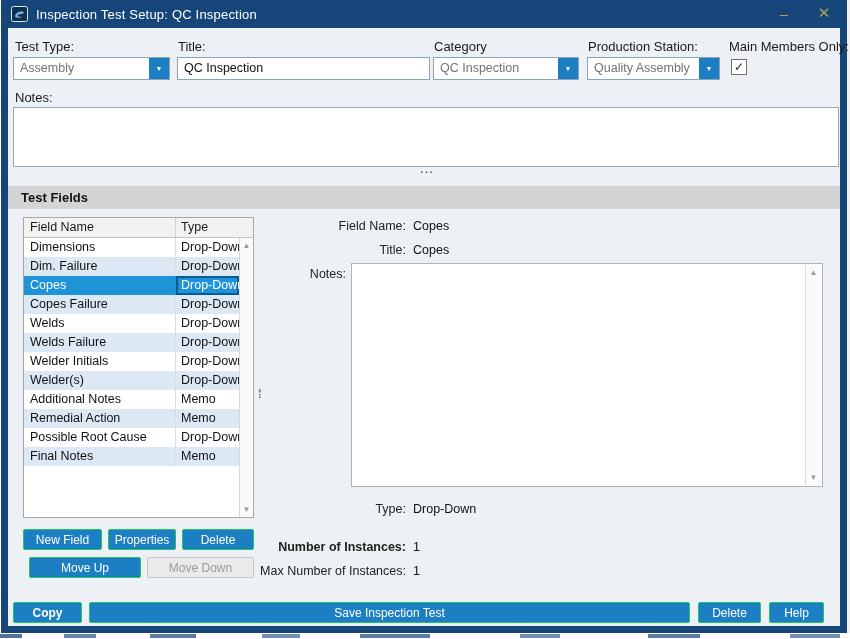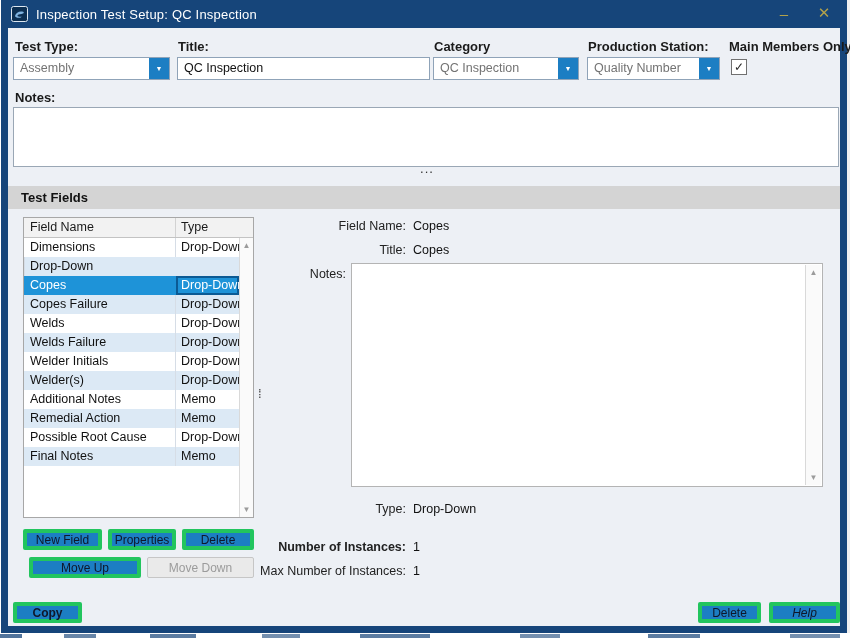--- a/index.html
+++ b/index.html
@@ -14,21 +14,21 @@
   .app-icon { width:17px; height:16px; margin-left:10px; flex:0 0 auto; }
   .title-text { color:#ffffff; font-size:13px; margin-left:8px; letter-spacing:.2px; }
   .caption-btn { position:absolute; top:0; width:34px; height:26px; display:flex; align-items:center; justify-content:center;
                  color:#b3a24a; font-size:15px; cursor:default; }
   .btn-min { right:46px; }
   .btn-close { right:6px; }
 
   .client { position:absolute; left:7px; top:28px; width:832px; height:598px; background:#edf0f5; }
 
   
-  .lbl { position:absolute; font-size:13px; color:#1a1a1a; white-space:nowrap;font-weight:bold; }
+  .lbl { position:absolute; font-size:13px; color:#1a1a1a; white-space:nowrap; }
   .combo { position:absolute; height:23px; background:#ffffff; border:1px solid #8fa3b8; display:flex; }
   .combo .val { flex:1; font-size:12.5px; color:#737373; padding:3px 0 0 6px; overflow:hidden; white-space:nowrap; }
   .combo .dd { width:21px; height:21px; background:#1c7ec3; color:#fff; display:flex; align-items:center; justify-content:center;
                font-size:7px; border-left:1px solid #fff; }
   .textinput { position:absolute; height:23px; background:#ffffff; border:1px solid #8fa3b8; font-size:12.5px; color:#111;
                padding:3px 0 0 6px; }
   .checkbox { position:absolute; width:16px; height:16px; background:#fff; border:1px solid #707070; display:flex;
               align-items:center; justify-content:center; font-size:12px; color:#2b2b2b; }
   .notesbox { position:absolute; left:5px; top:79px; width:826px; height:60px; background:#fff; border:1px solid #9aa7b5; }
   .hgrip { position:absolute; left:404px; top:138px; width:30px; text-align:center; font-size:13px; color:#333; letter-spacing:1px; line-height:6px; }
@@ -48,21 +48,21 @@
   .lrow .c1 { width:151px; padding:2px 0 0 6px; white-space:nowrap; overflow:hidden; }
   .lrow .c2 { width:64px; padding:2px 0 0 5px; border-left:1px solid #d6dde6; white-space:nowrap; }
   .lrow.sel { background:#1e93d8 !important; color:#ffffff; }
   .lrow.sel .c2 { border-left-color:#1e93d8; box-shadow:inset 0 0 0 2px #0b5a94; }
   .vscroll { position:absolute; right:0; top:0; width:14px; background:#fafafa; border-left:1px solid #d9d9d9; display:flex;
              flex-direction:column; justify-content:space-between; align-items:center; }
   .vscroll .arr { font-size:8px; color:#9b9b9b; padding:3px 0; }
   .list-vscroll { top:20px; height:279px; }
   .vgrip { position:absolute; left:250px; top:360px; font-size:13px; color:#444; line-height:11px; }
 
-  .btn { position:absolute; height:21px; background:#1c7ec3; border:4px solid #22c55e; border-radius:2px; color:#0f172a;
+  .btn { position:absolute; height:21px; background:#1c7ec3; border:1px solid #22c55e; border-radius:2px; color:#ffffff;
          font-size:12px; display:flex; align-items:center; justify-content:center; cursor:default; }
   .btn.disabled { background:#eaeaea; border:1px solid #c6c6c6; color:#9b9b9b; }
 
   
   .dlabel { position:absolute; width:220px; text-align:right; font-size:12.5px; color:#222; white-space:nowrap; }
   .dvalue { position:absolute; font-size:12.5px; color:#111; white-space:nowrap; }
   .dnotes { position:absolute; left:343px; top:235px; width:472px; height:224px; background:#fff; border:1px solid #b4b4b4; }
   .dnotes .vscroll { top:1px; height:220px; right:1px; width:16px; }
 
   
@@ -109,21 +109,21 @@
       <div class="textinput" style="left:169px; top:29px; width:253px;">QC Inspection</div>
 
       <div class="lbl" style="left:426px; top:11px;">Category</div>
       <div class="combo" style="left:425px; top:29px; width:146px;">
         <div class="val">QC Inspection</div>
         <div class="dd">▼</div>
       </div>
 
       <div class="lbl" style="left:580px; top:11px;">Production Station:</div>
       <div class="combo" style="left:579px; top:29px; width:133px;">
-        <div class="val">Quality Number</div>
+        <div class="val">Quality Assembly</div>
         <div class="dd">▼</div>
       </div>
 
       <div class="lbl" style="left:721px; top:11px;">Main Members Only:</div>
       <div class="checkbox" style="left:723px; top:31px;">
         <span>✓</span>
       </div>
 
       <div class="lbl" style="left:7px; top:62px;">Notes:</div>
       <div class="notesbox"></div>
@@ -138,20 +138,21 @@
           <div class="h1">Field Name</div>
           <div class="h2">Type</div>
           <div class="hsb"></div>
         </div>
         <div class="lrows">
           <div class="lrow">
               <div class="c1">Dimensions</div>
               <div class="c2">Drop-Down</div>
             </div>
           <div class="lrow">
+              <div class="c1">Dim. Failure</div>
               <div class="c2">Drop-Down</div>
             </div>
           <div class="lrow sel">
               <div class="c1">Copes</div>
               <div class="c2">Drop-Down</div>
             </div>
           <div class="lrow">
               <div class="c1">Copes Failure</div>
               <div class="c2">Drop-Down</div>
             </div>
@@ -218,22 +219,23 @@
       <div class="dlabel" style="left:178px; top:474px;">Type:</div>
       <div class="dvalue" style="left:405px; top:474px;">Drop-Down</div>
 
       <div class="dlabel" style="left:178px; top:512px;font-weight:bold;">Number of Instances:</div>
       <div class="dvalue" style="left:405px; top:512px;">1</div>
 
       <div class="dlabel" style="left:178px; top:536px;text-align:right;">Max Number of Instances:</div>
       <div class="dvalue" style="left:405px; top:536px;">1</div>
 
       <div class="btn footer-btn" style="left:5px;   width:69px;font-weight:bold;">Copy</div>
+      <div class="btn footer-btn" style="left:81px;  width:601px;">Save Inspection Test</div>
       <div class="btn footer-btn" style="left:690px; width:63px;">Delete</div>
-      <div class="btn footer-btn" style="left:761px; width:71px;font-style:italic;">Help</div>
+      <div class="btn footer-btn" style="left:761px; width:55px;">Help</div>
 
     </div>
   </div>
 
   <div class="sliver">
     <div class="marks"></div>
   </div>
 </div>
 
 </body></html>

